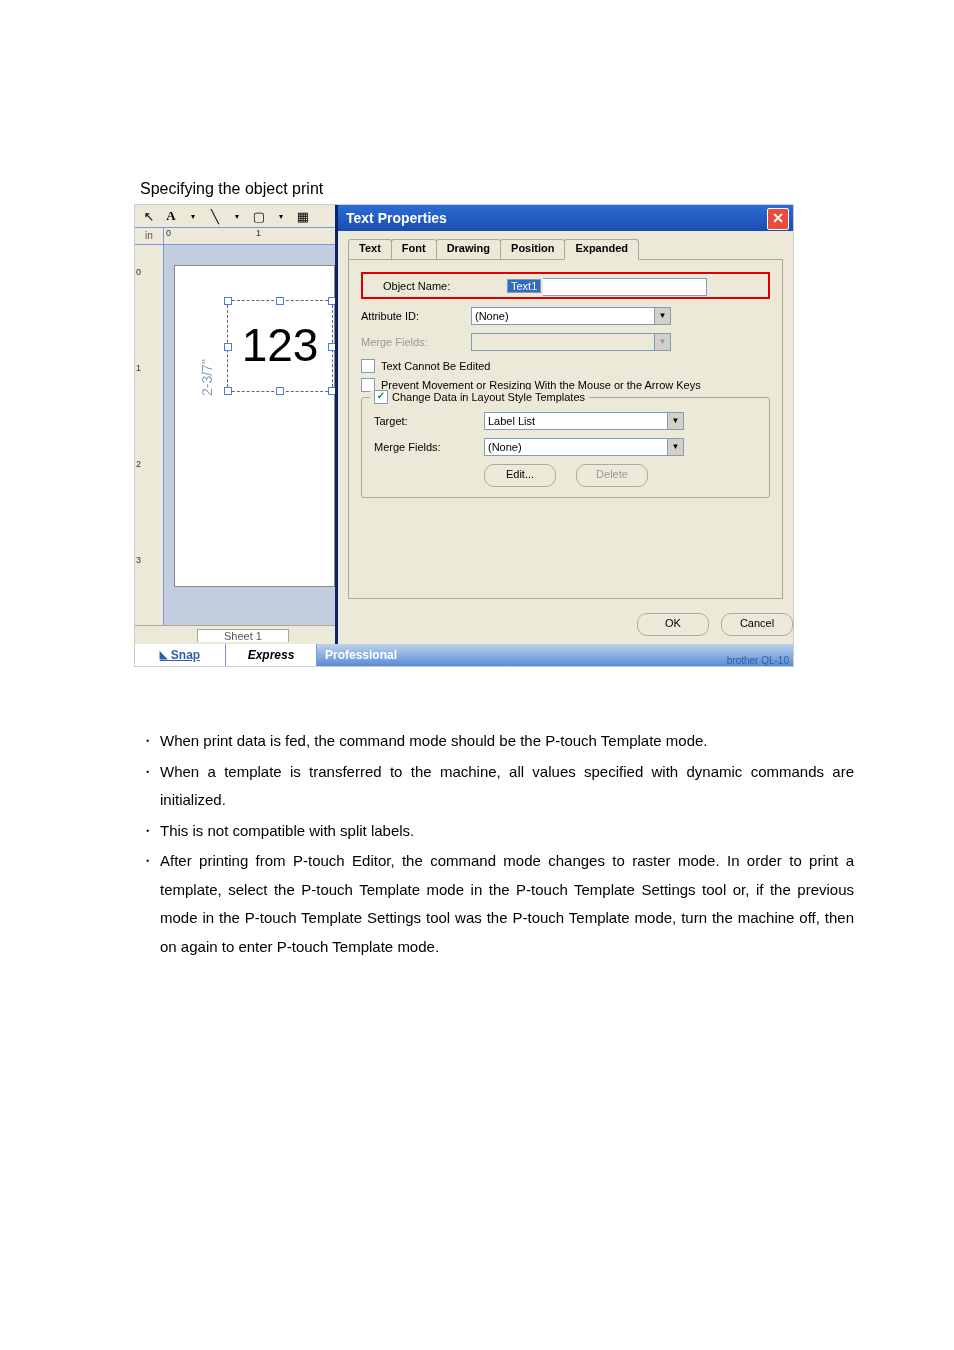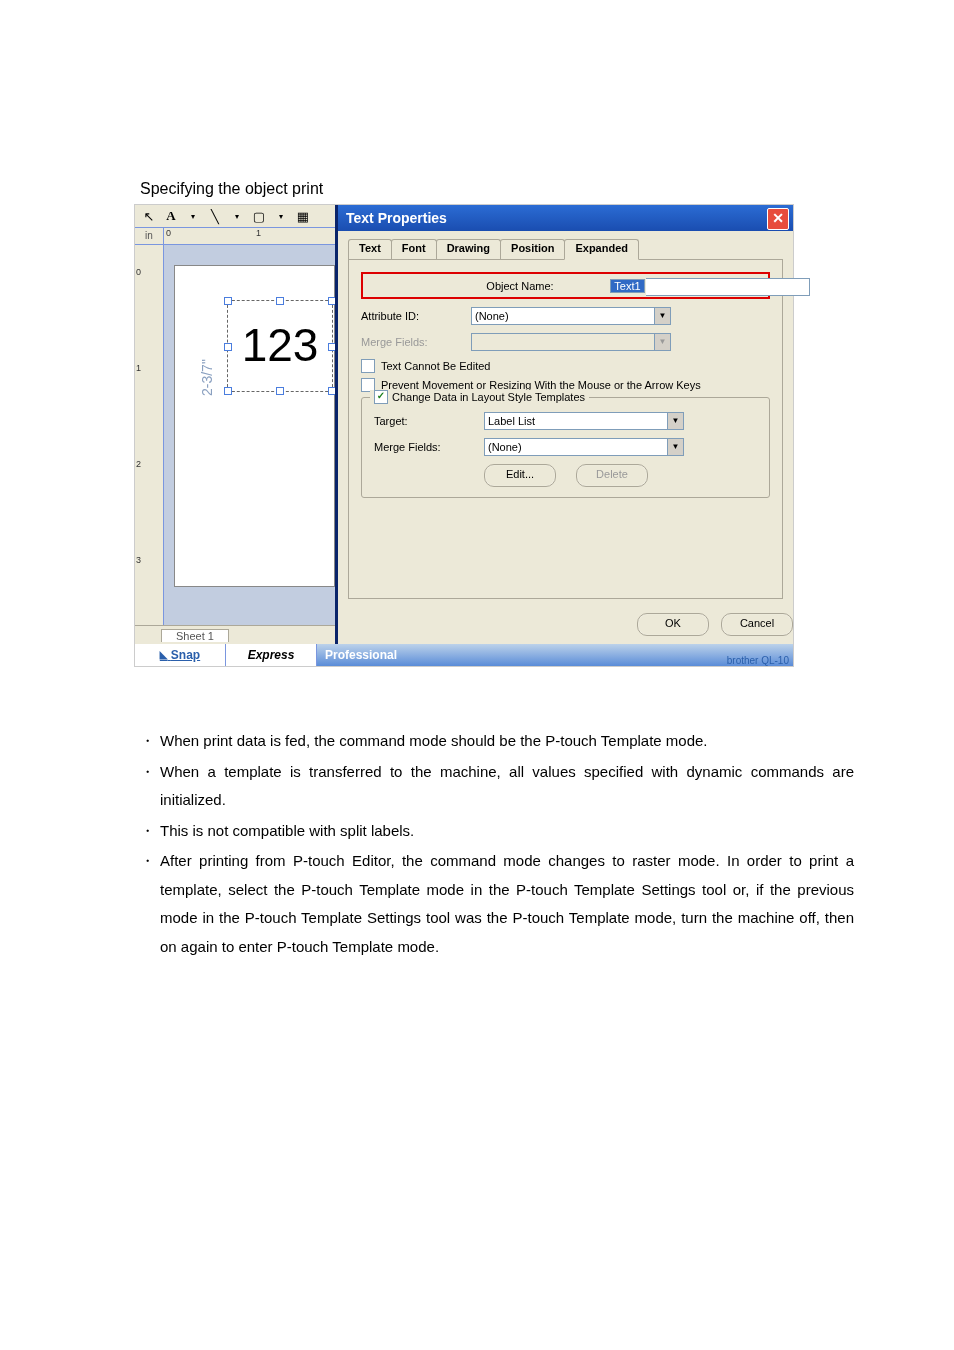--- a/index.html
+++ b/index.html
@@ -150,23 +150,24 @@
     background: #ece9d8;
     border-top: 1px solid #aca899;
     display: flex;
     align-items: center;
     padding-left: 26px;
   }
   .sheet-tab {
     background: #fff;
     border: 1px solid #aca899;
     border-bottom: none;
-    padding: 0 14px;
+    padding: 0 26px;
     font-size: 11px;
     color: #555;
+    margin-left: 36px;
   }
   .mode-row {
     height: 22px;
     background: linear-gradient(#bcd2ea, #9cc0e6);
     display: flex;
     align-items: center;
   }
   .mode-cell {
     width: 90px;
     text-align: center;
@@ -265,21 +266,20 @@
     background: #ece9d8;
     min-height: 310px;
   }
   .callout {
     border: 2px solid #d00;
     padding: 4px 20px;
     display: flex;
     align-items: center;
     gap: 14px;
     margin-bottom: 8px;
-    justify-content: center;
   }
   .row {
     display: flex;
     align-items: center;
     margin-bottom: 8px;
   }
   .lbl {
     width: 110px;
     font-size: 11px;
     color: #000;

